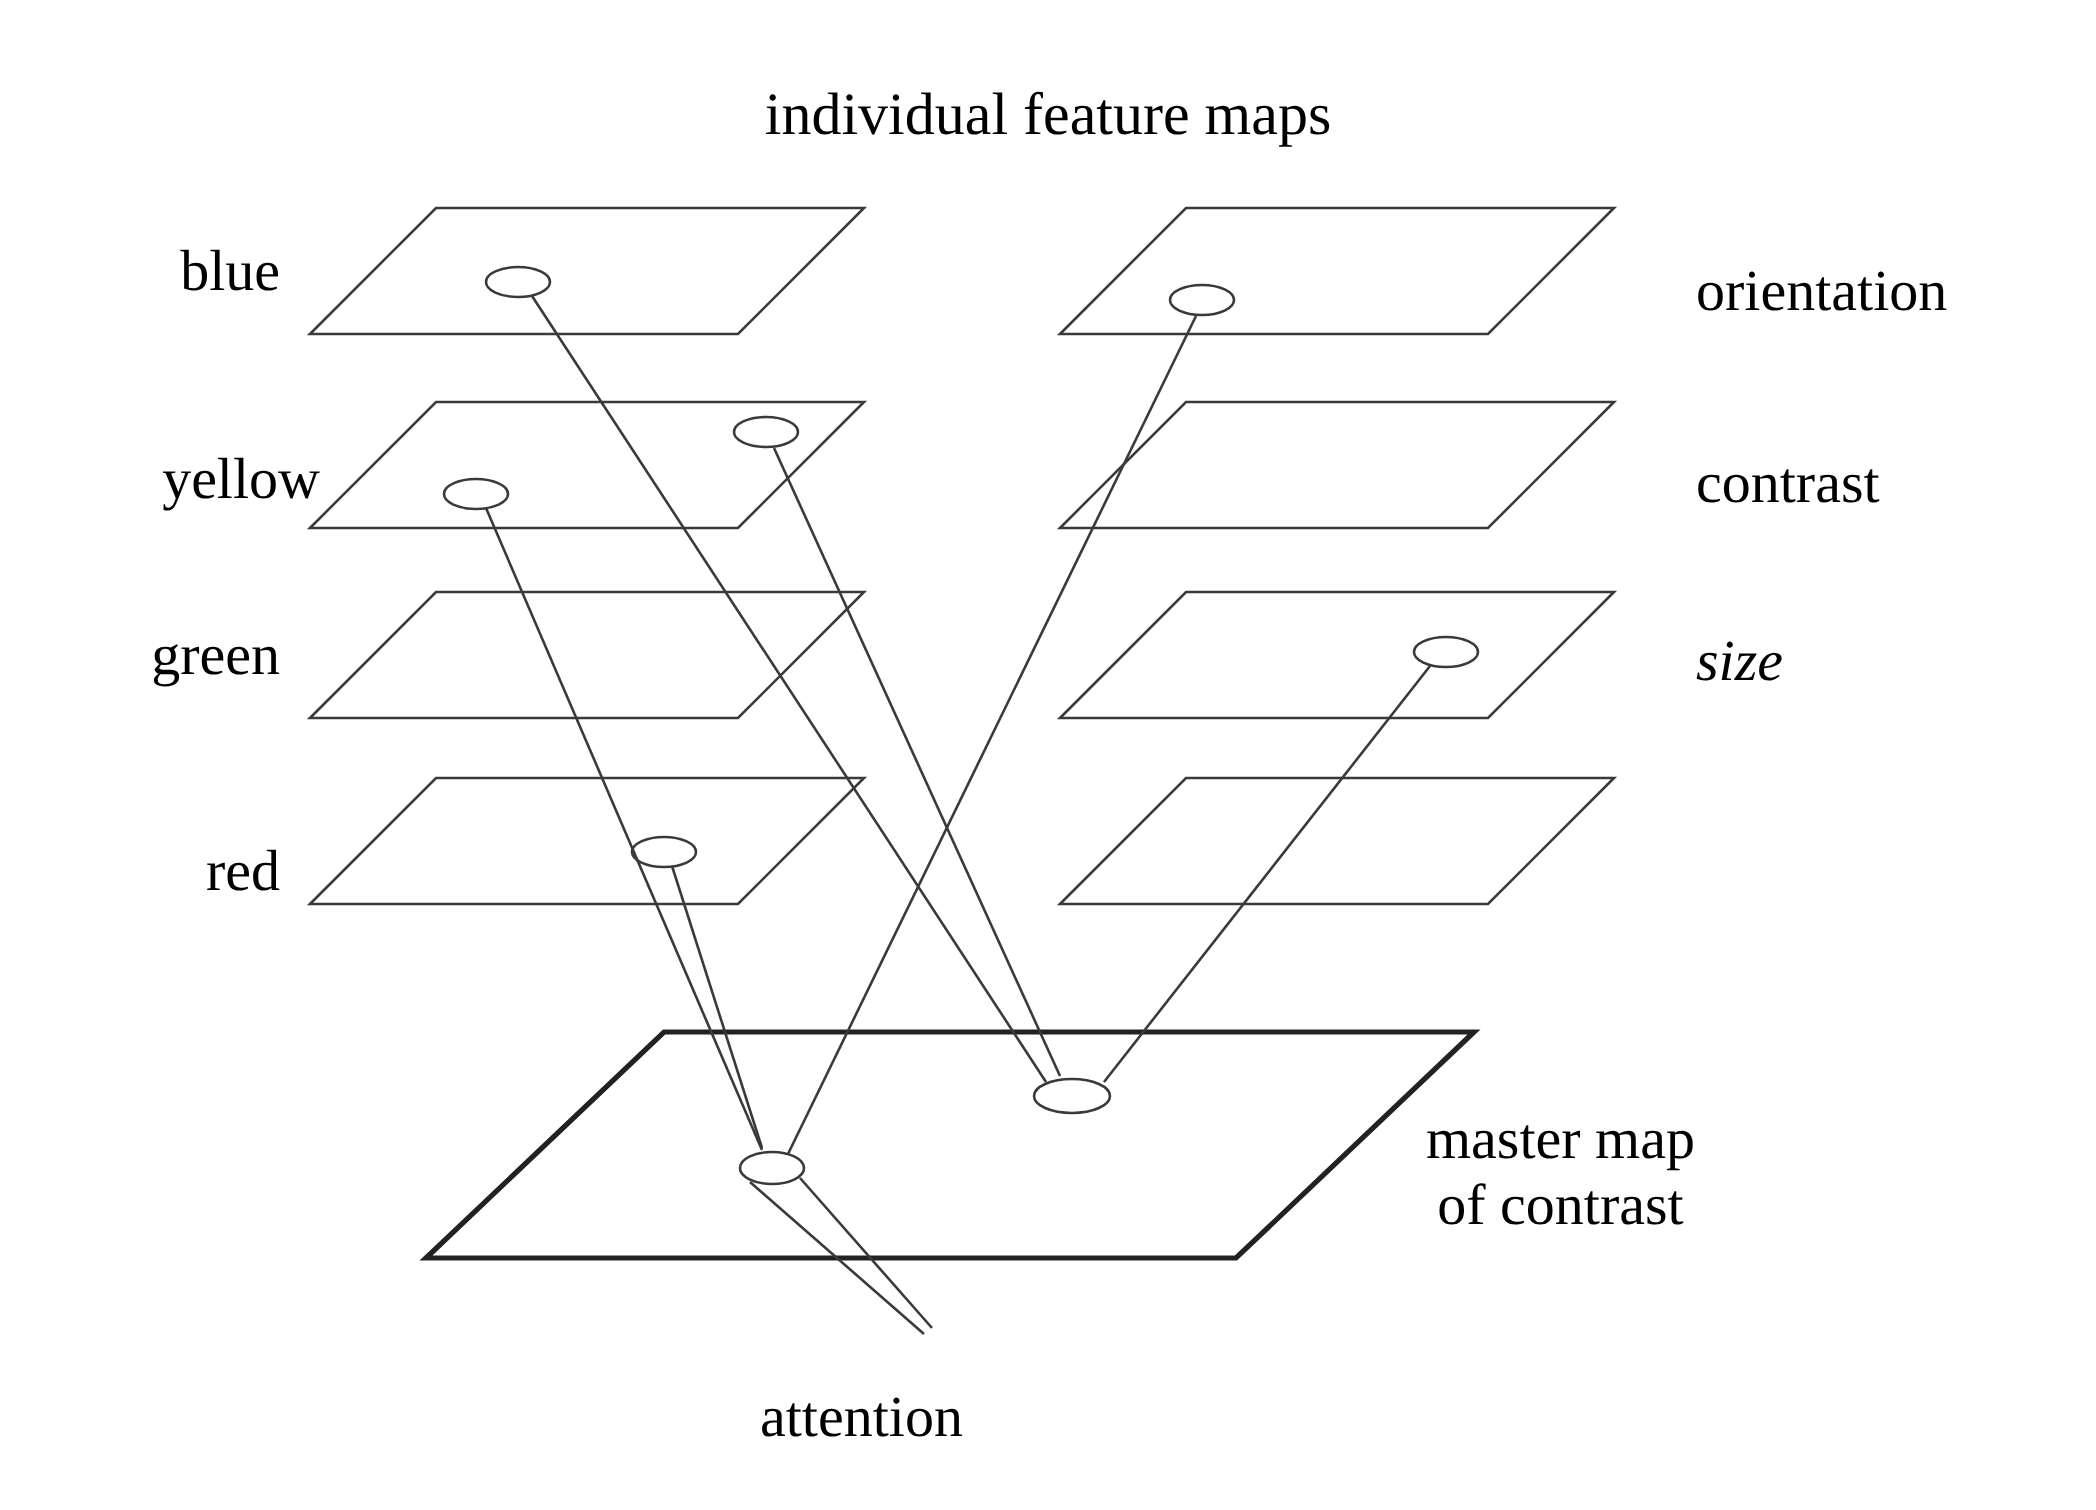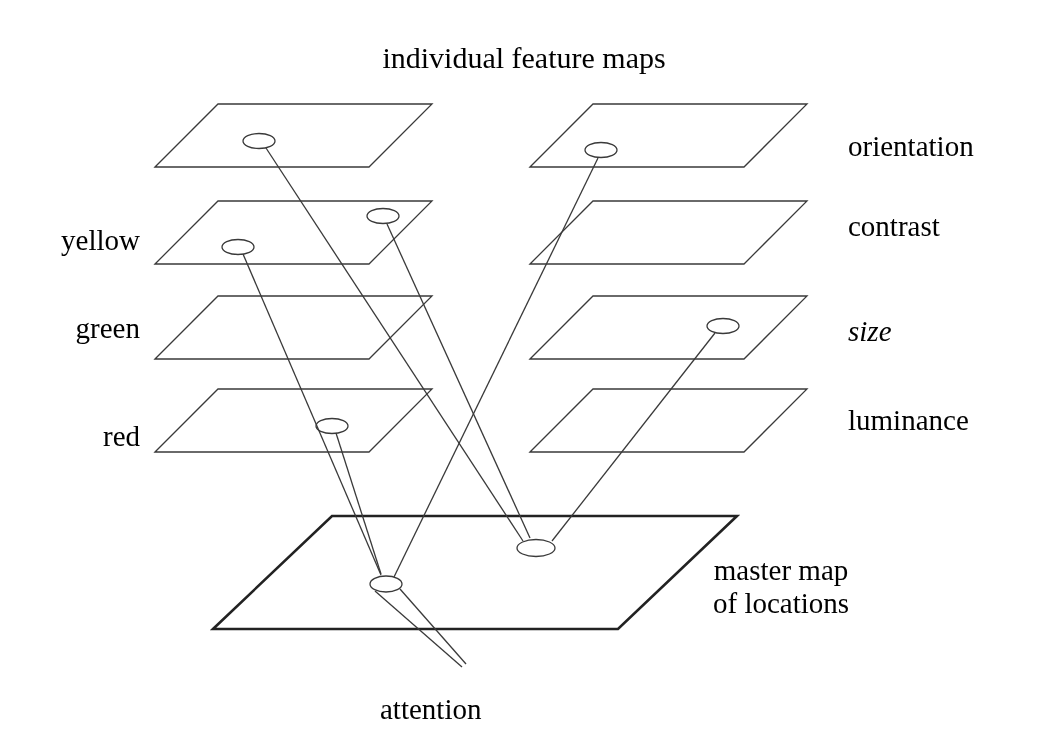--- a/index.html
+++ b/index.html
@@ -118,29 +118,29 @@
     <ellipse class="blob" cx="536" cy="548" rx="19" ry="8.5"></ellipse>
     <ellipse class="blob" cx="386" cy="584" rx="16" ry="8"></ellipse>
 
     <line class="link" x1="375" y1="591" x2="462" y2="667"></line>
     <line class="link" x1="400" y1="589" x2="466" y2="664"></line>
 
   </svg>
 
   <div id="diagram-title" class="lbl">individual feature maps</div>
 
-  <div class="lbl lbl-left" style="top:224px;">yellow</div>
+  <div class="lbl lbl-left" style="top:120px;">blue</div>
+  <div class="lbl lbl-left" style="top:224px;padding-left:20px;">yellow</div>
   <div class="lbl lbl-left" style="top:312px;">green</div>
   <div class="lbl lbl-left" style="top:420px;">red</div>
 
   <div class="lbl lbl-right" style="top:130px;text-align:center;">orientation</div>
-  <div class="lbl lbl-right" style="top:210px;">contrast</div>
+  <div class="lbl lbl-right" style="top:226px;">contrast</div>
   <div class="lbl lbl-right" style="top:315px;font-style:italic;">size</div>
-  <div class="lbl lbl-right" style="top:404px;">luminance</div>
 
   <div id="master-map-label">
     <div>master map</div>
-    <div>of locations</div>
+    <div>of contrast</div>
   </div>
 
   <div id="attention-label">attention</div>
 
 </div>
 
 </body></html>

